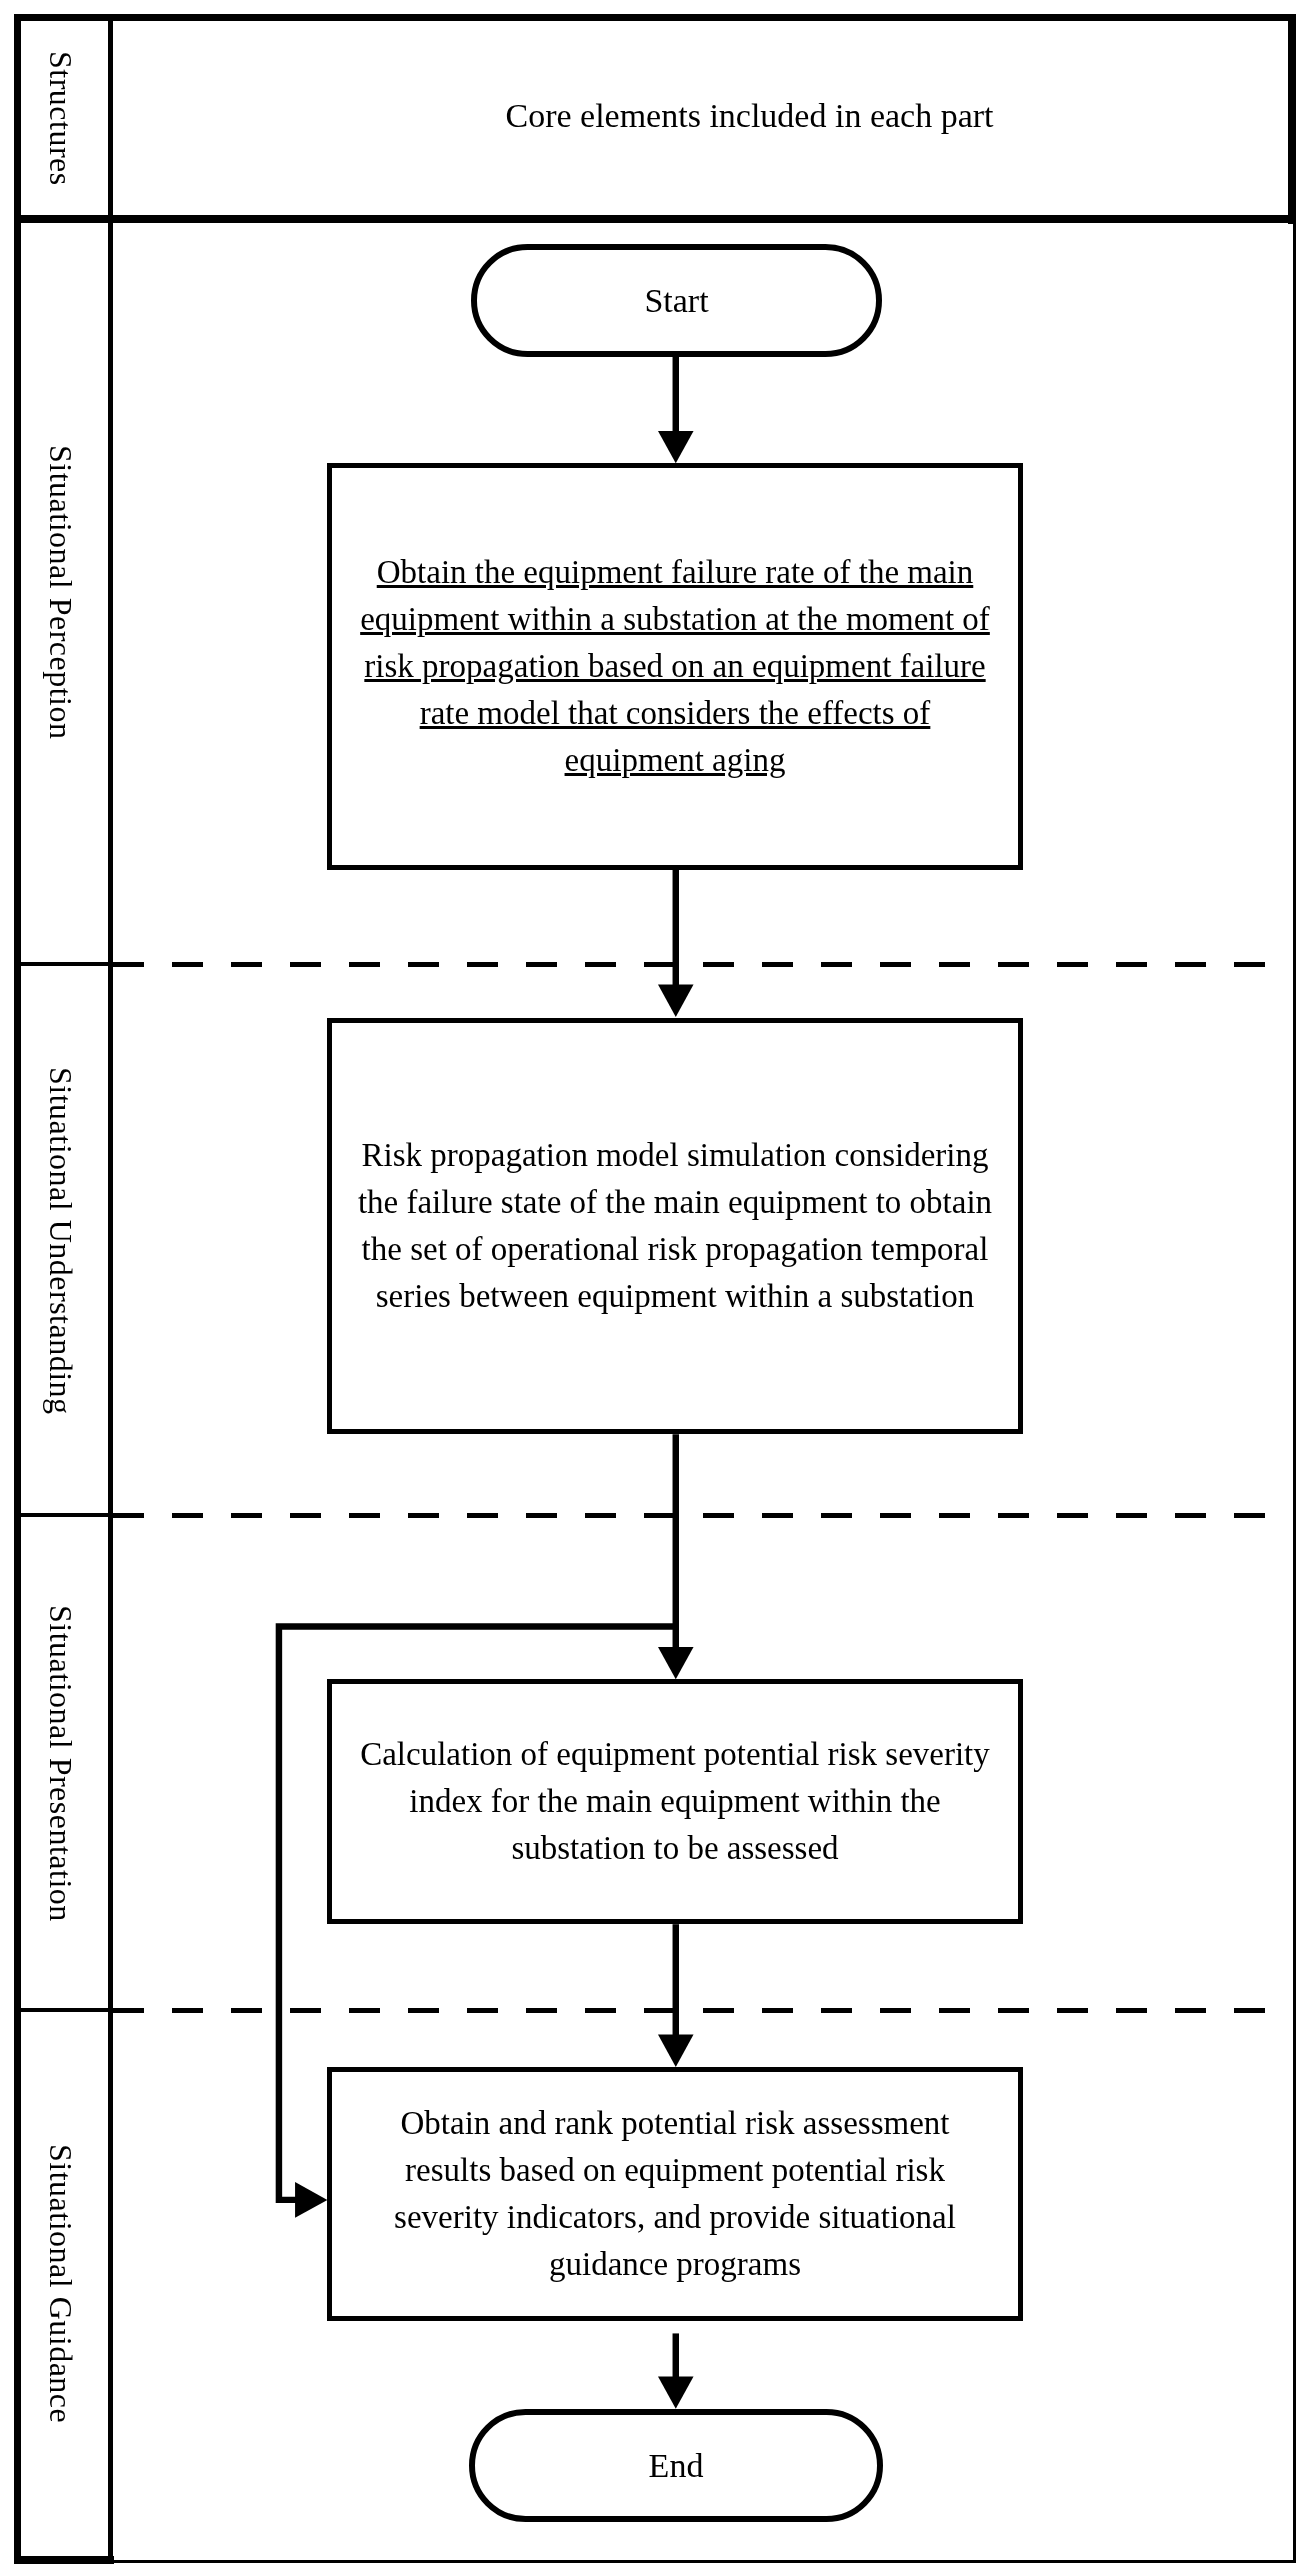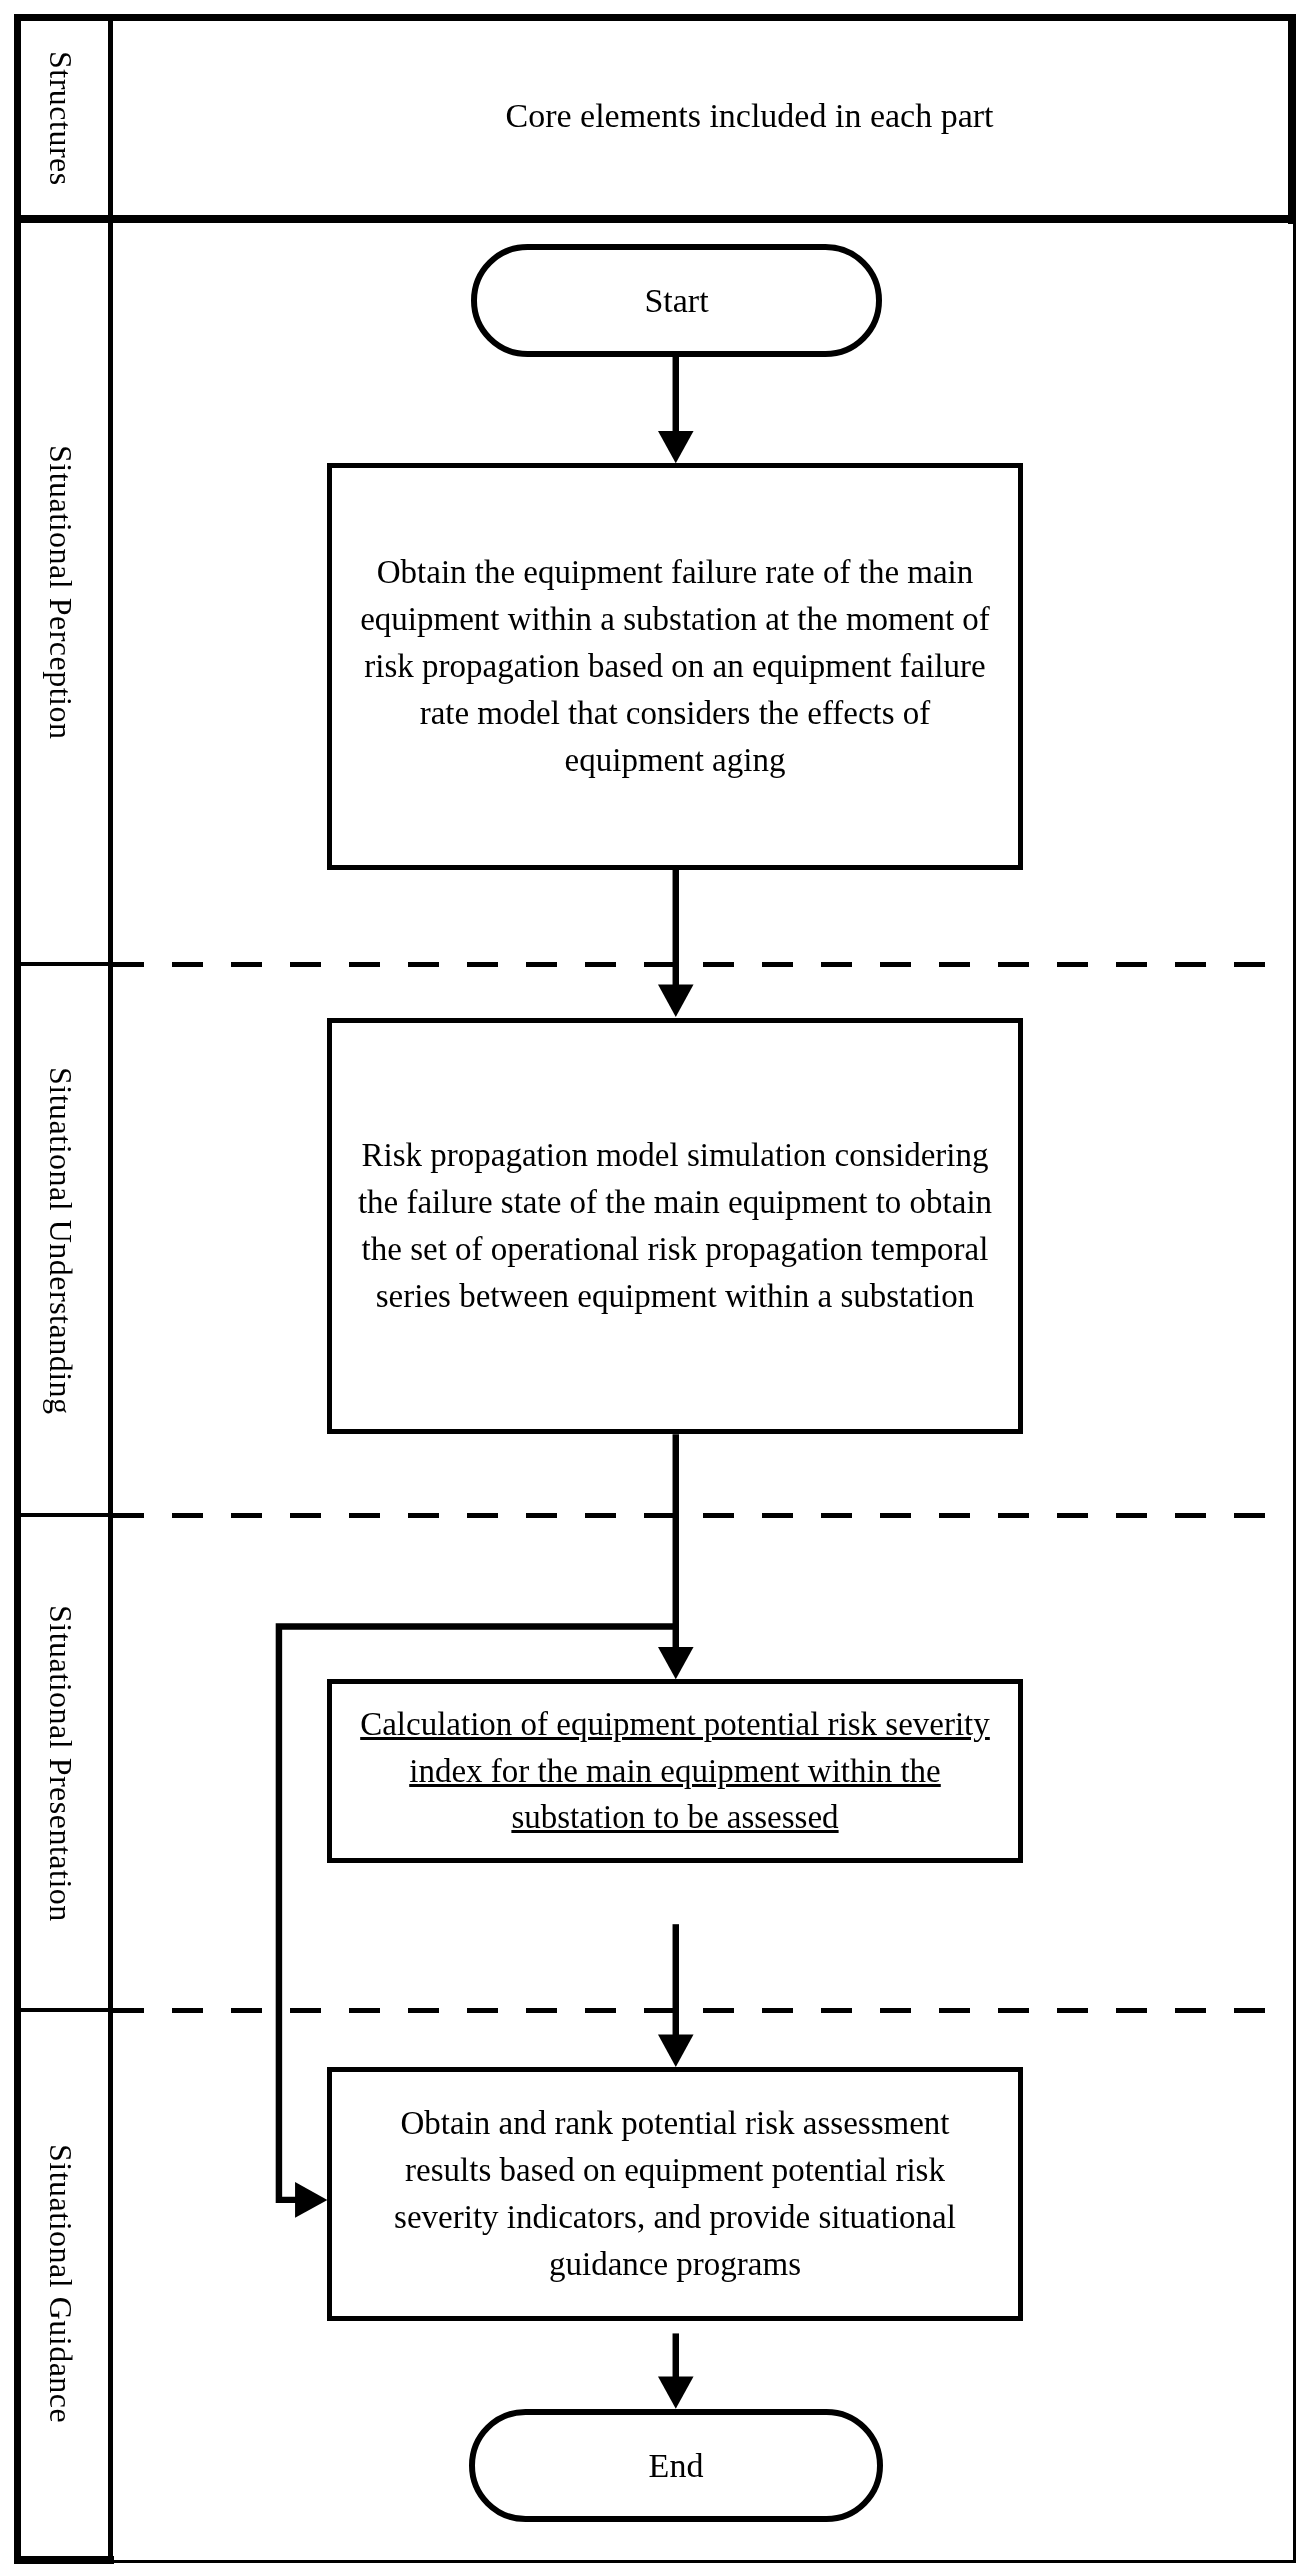--- a/index.html
+++ b/index.html
@@ -142,29 +142,29 @@
     <polygon points="1255,3838 1222,3778 1288,3778" fill="#000"></polygon>
 
     <line x1="1255" y1="4333" x2="1255" y2="4419" stroke="#000" stroke-width="12"></line>
     <polygon points="1255,4473 1222,4413 1288,4413" fill="#000"></polygon>
   </svg>
 
   <div class="terminal" style="left:471px; top:244px; width:411px; height:113px;">
     <span>Start</span>
   </div>
 
-  <div class="process-box" style="top:463px; height:407px;">
+  <div class="process-box" style="top:463px; height:407px;text-decoration:underline;">
     <span>Obtain the equipment failure rate of the main equipment within a substation at the moment of risk propagation based on an equipment failure rate model that considers the effects of equipment aging</span>
   </div>
 
   <div class="process-box" style="top:1018px; height:416px;">
     <span>Risk propagation model simulation considering the failure state of the main equipment to obtain the set of operational risk propagation temporal series between equipment within a substation</span>
   </div>
 
-  <div class="process-box" style="top:1679px; height:184px;text-decoration:underline;">
+  <div class="process-box" style="top:1679px; height:245px;">
     <span>Calculation of equipment potential risk severity index for the main equipment within the substation to be assessed</span>
   </div>
 
   <div class="process-box" style="top:2067px; height:254px;">
     <span>Obtain and rank potential risk assessment results based on equipment potential risk severity indicators, and provide situational guidance programs</span>
   </div>
 
   <div class="terminal" style="left:469px; top:2409px; width:414px; height:113px;">
     <span>End</span>
   </div>

